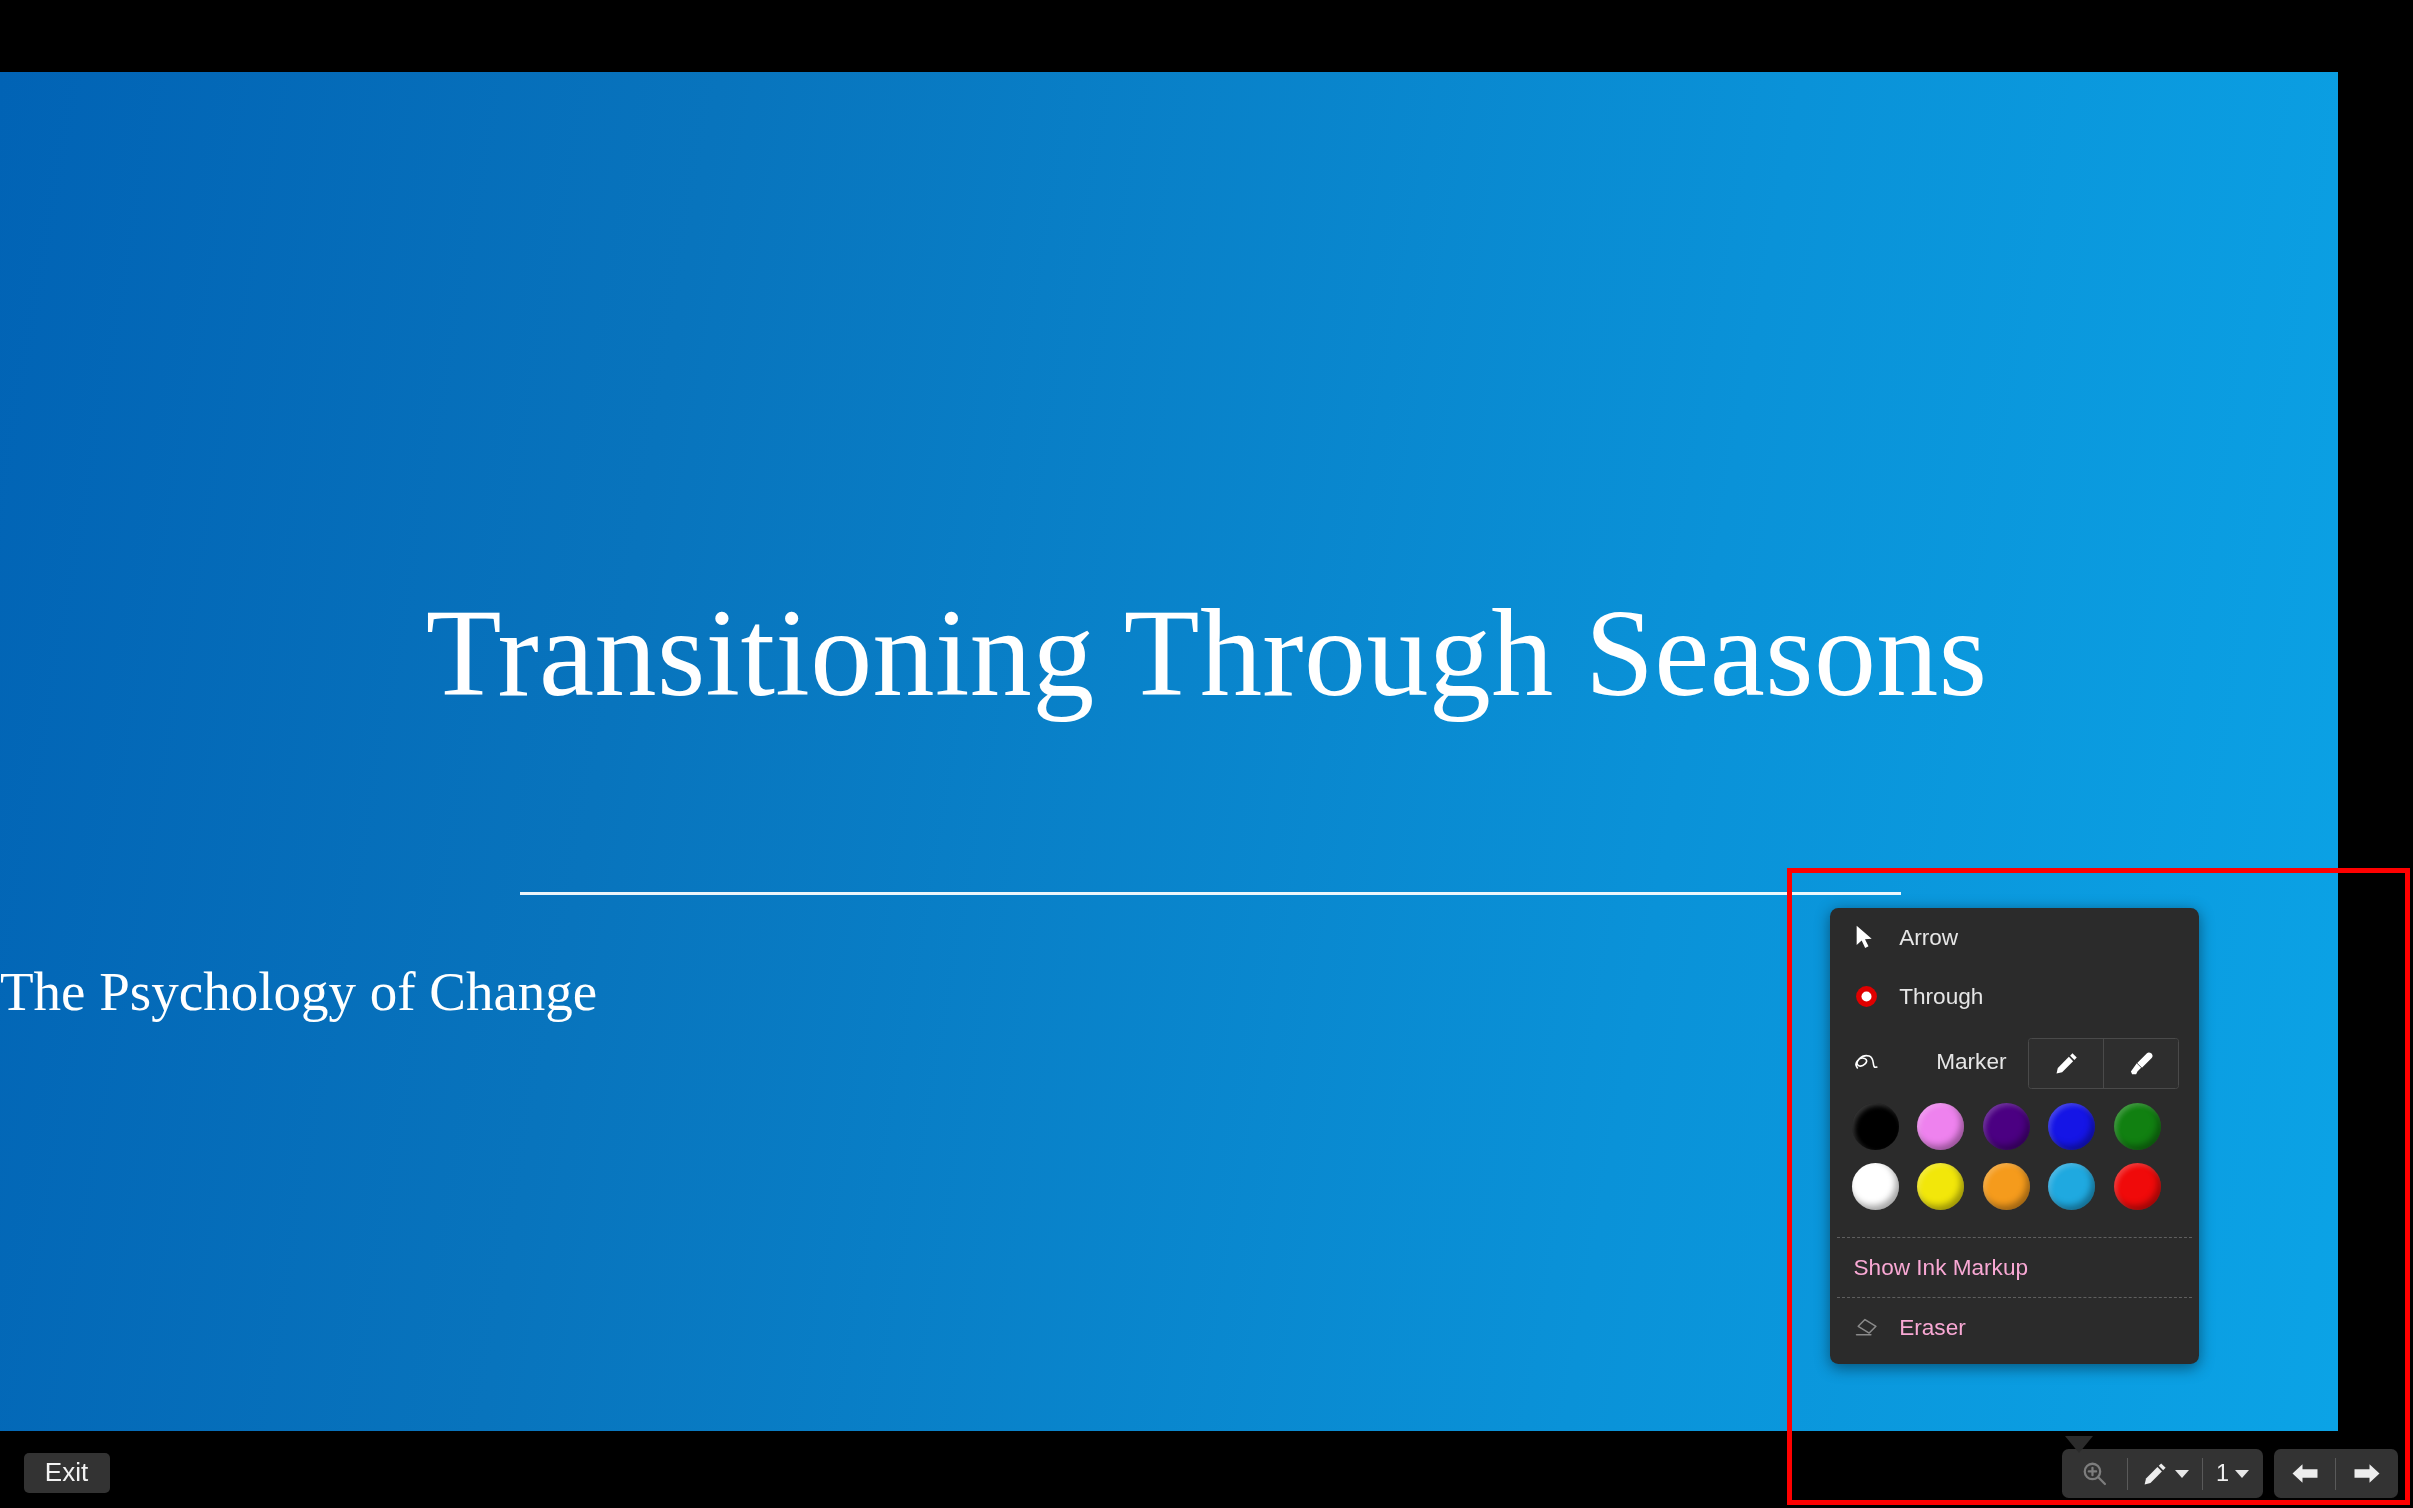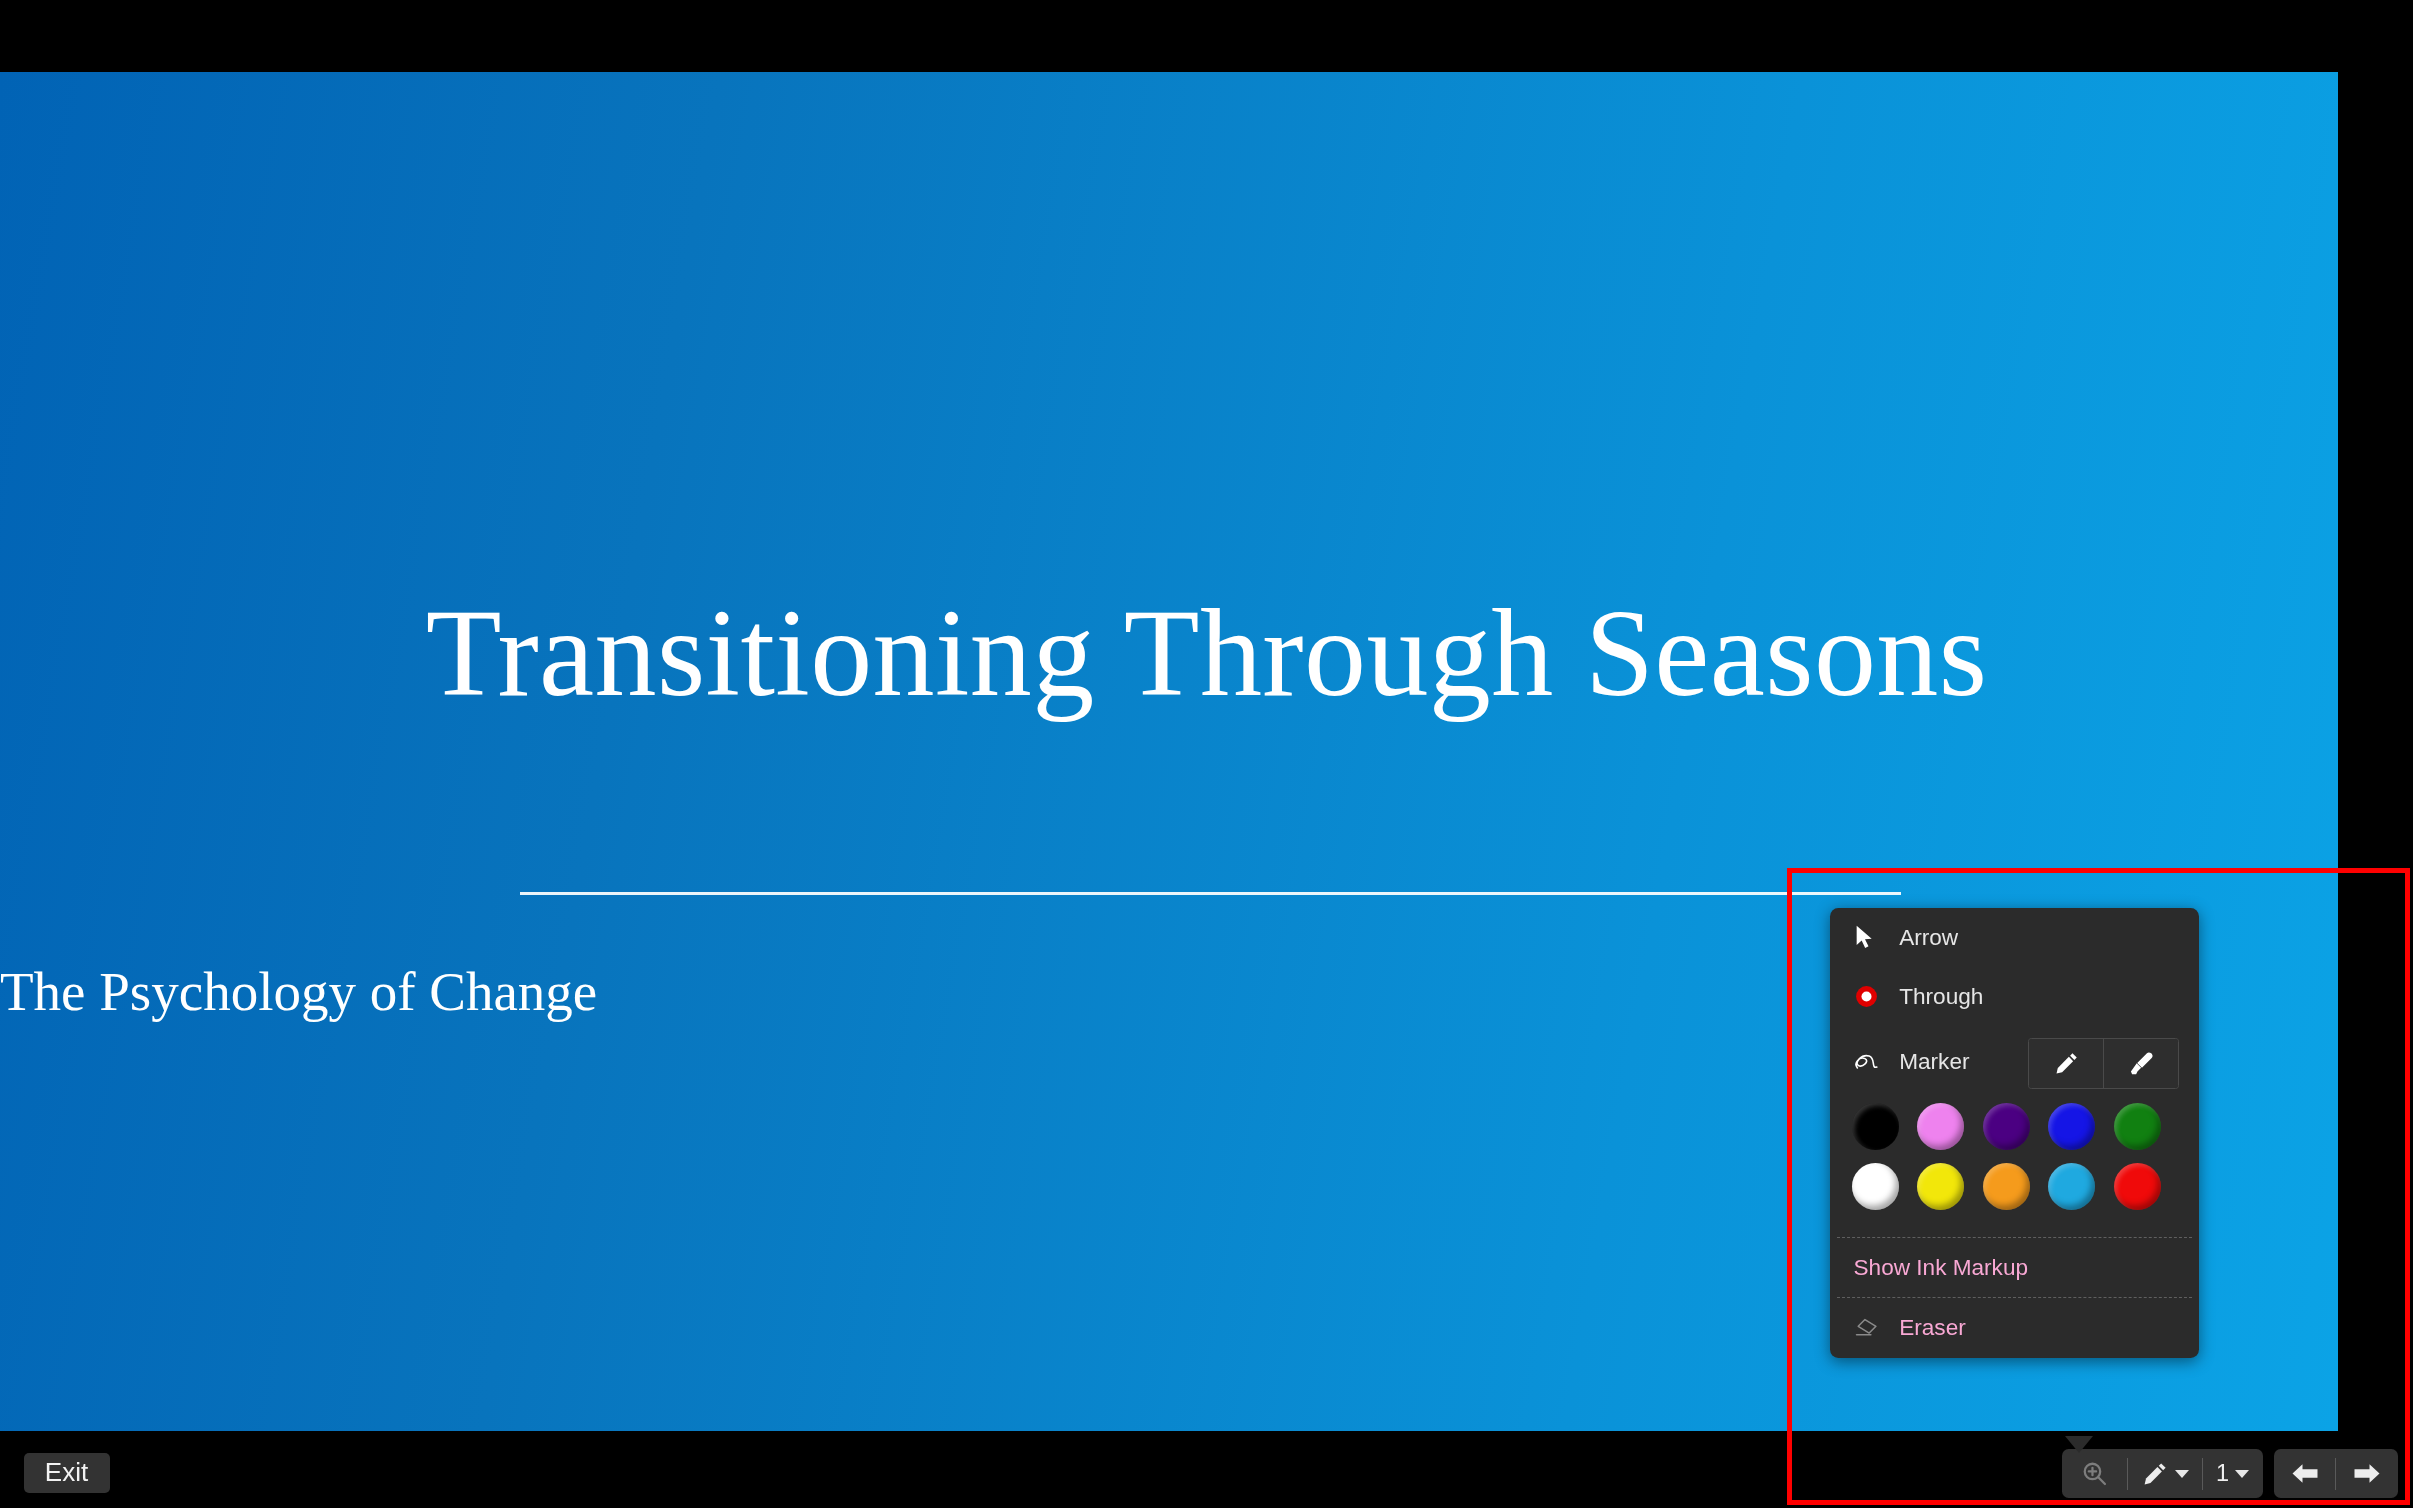--- a/index.html
+++ b/index.html
@@ -154,21 +154,21 @@
 
   
   #ink-menu {
     position: absolute;
     left: 1830px;
     top: 908px;
     width: 369px;
     background: #2b2b2b;
     border-radius: 8.4px;
     z-index: 30;
-    padding: 0 0 1px 0;
+    padding: 0 0 7px 0;
     box-shadow: 0 3.4px 15px rgba(0,0,0,0.45);
   }
   #ink-menu-tail {
     position: absolute;
     left: 2065px;
     top: 1436px;
     width: 0; height: 0;
     border-left: 14.2px solid transparent;
     border-right: 14.2px solid transparent;
     border-top: 17px solid #2b2b2b;
@@ -187,21 +187,21 @@
   }
   .menu-row.disabled { color: #f9a8d4; cursor: default; }
   .menu-icon {
     width: 34px;
     display: flex;
     align-items: center;
     justify-content: flex-start;
     margin-right: 11.7px;
   }
 
-  #marker-row { height: 72px; }
+  #marker-row { height: 72px; gap: 37px; }
 
   .pen-toggle {
     position: absolute;
     right: 20px;
     top: 11.7px;
     display: flex;
     border: 0.8px solid #4a4a4a;
     border-radius: 3.4px;
     overflow: hidden;
   }

